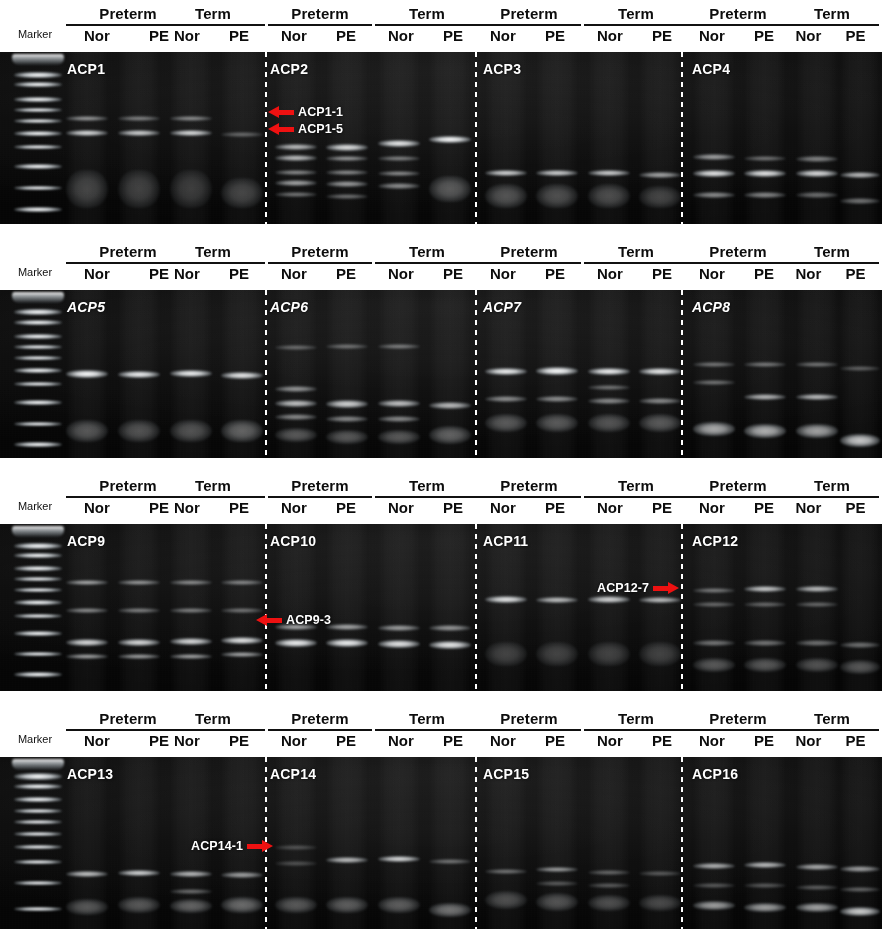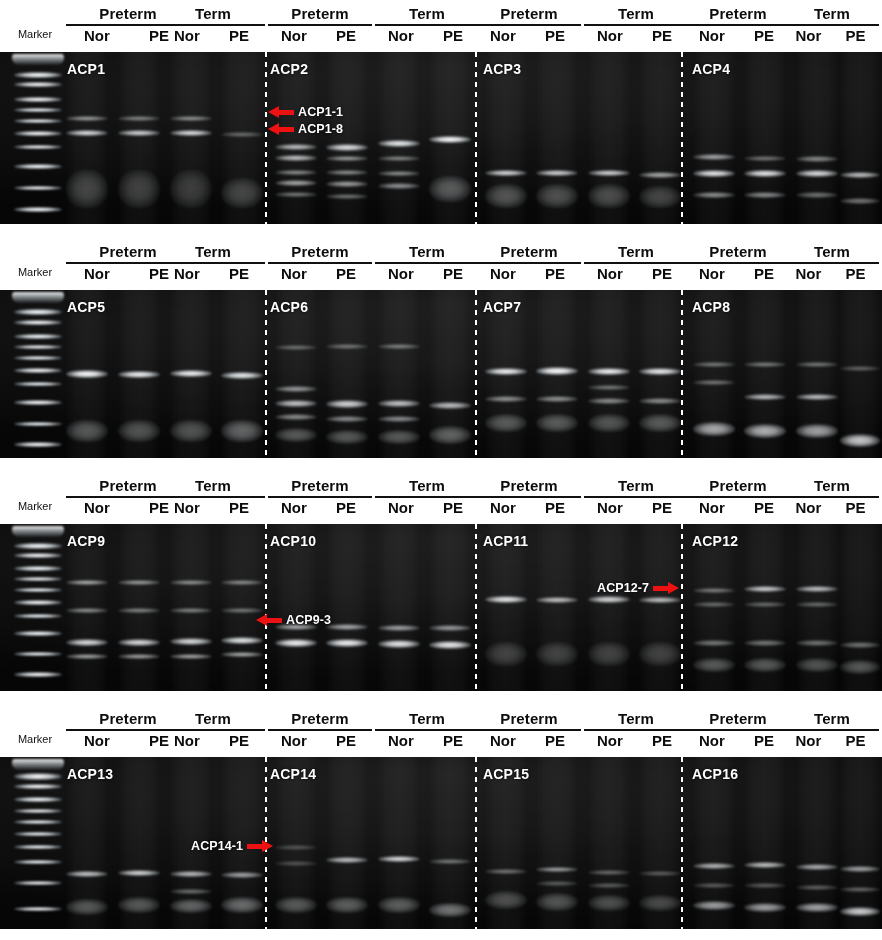--- a/index.html
+++ b/index.html
@@ -256,21 +256,21 @@
             <span class="shaft"></span>
             <span class="head"></span>
           </span>
         <span class="atext">ACP1-1</span>
       </div>
       <div class="anno" style="left:268px;top:70px;">
         <span class="arrow left">
             <span class="shaft"></span>
             <span class="head"></span>
           </span>
-        <span class="atext">ACP1-8</span>
+        <span class="atext">ACP1-5</span>
       </div>
 
       <div class="noise"></div>
     </div>
   </div>
 
   <div class="gel-row" style="margin-top:14px;">
     <div class="row-header">
       <div class="marker-label">Marker</div>
       <div class="grp" style="left:66px;top:4px;width:124px;">
@@ -332,21 +332,21 @@
       <div class="grp" style="left:785px;top:4px;width:94px;">
         <div class="grp-label">Term</div>
           <div class="grp-rule"></div>
         <div class="sub-row">
             <div class="sub-cell">Nor</div>
             <div class="sub-cell">PE</div>
           </div>
       </div>
     </div>
 
-    <div class="gel" style="height:168px;">
+    <div class="gel" style="height:168px;font-style:italic;">
       <div class="gel-bg"></div>
         <div class="vign"></div>
 
       <div class="ladder" style="left:14px;width:48px;">
         <div class="well"></div>
         <div class="mb" style="top:19px;height:6px;"></div>
         <div class="mb" style="top:30px;height:5px;"></div>
         <div class="mb" style="top:44px;height:5px;"></div>
         <div class="mb" style="top:55px;height:4px;"></div>
         <div class="mb" style="top:66px;height:4px;"></div>

